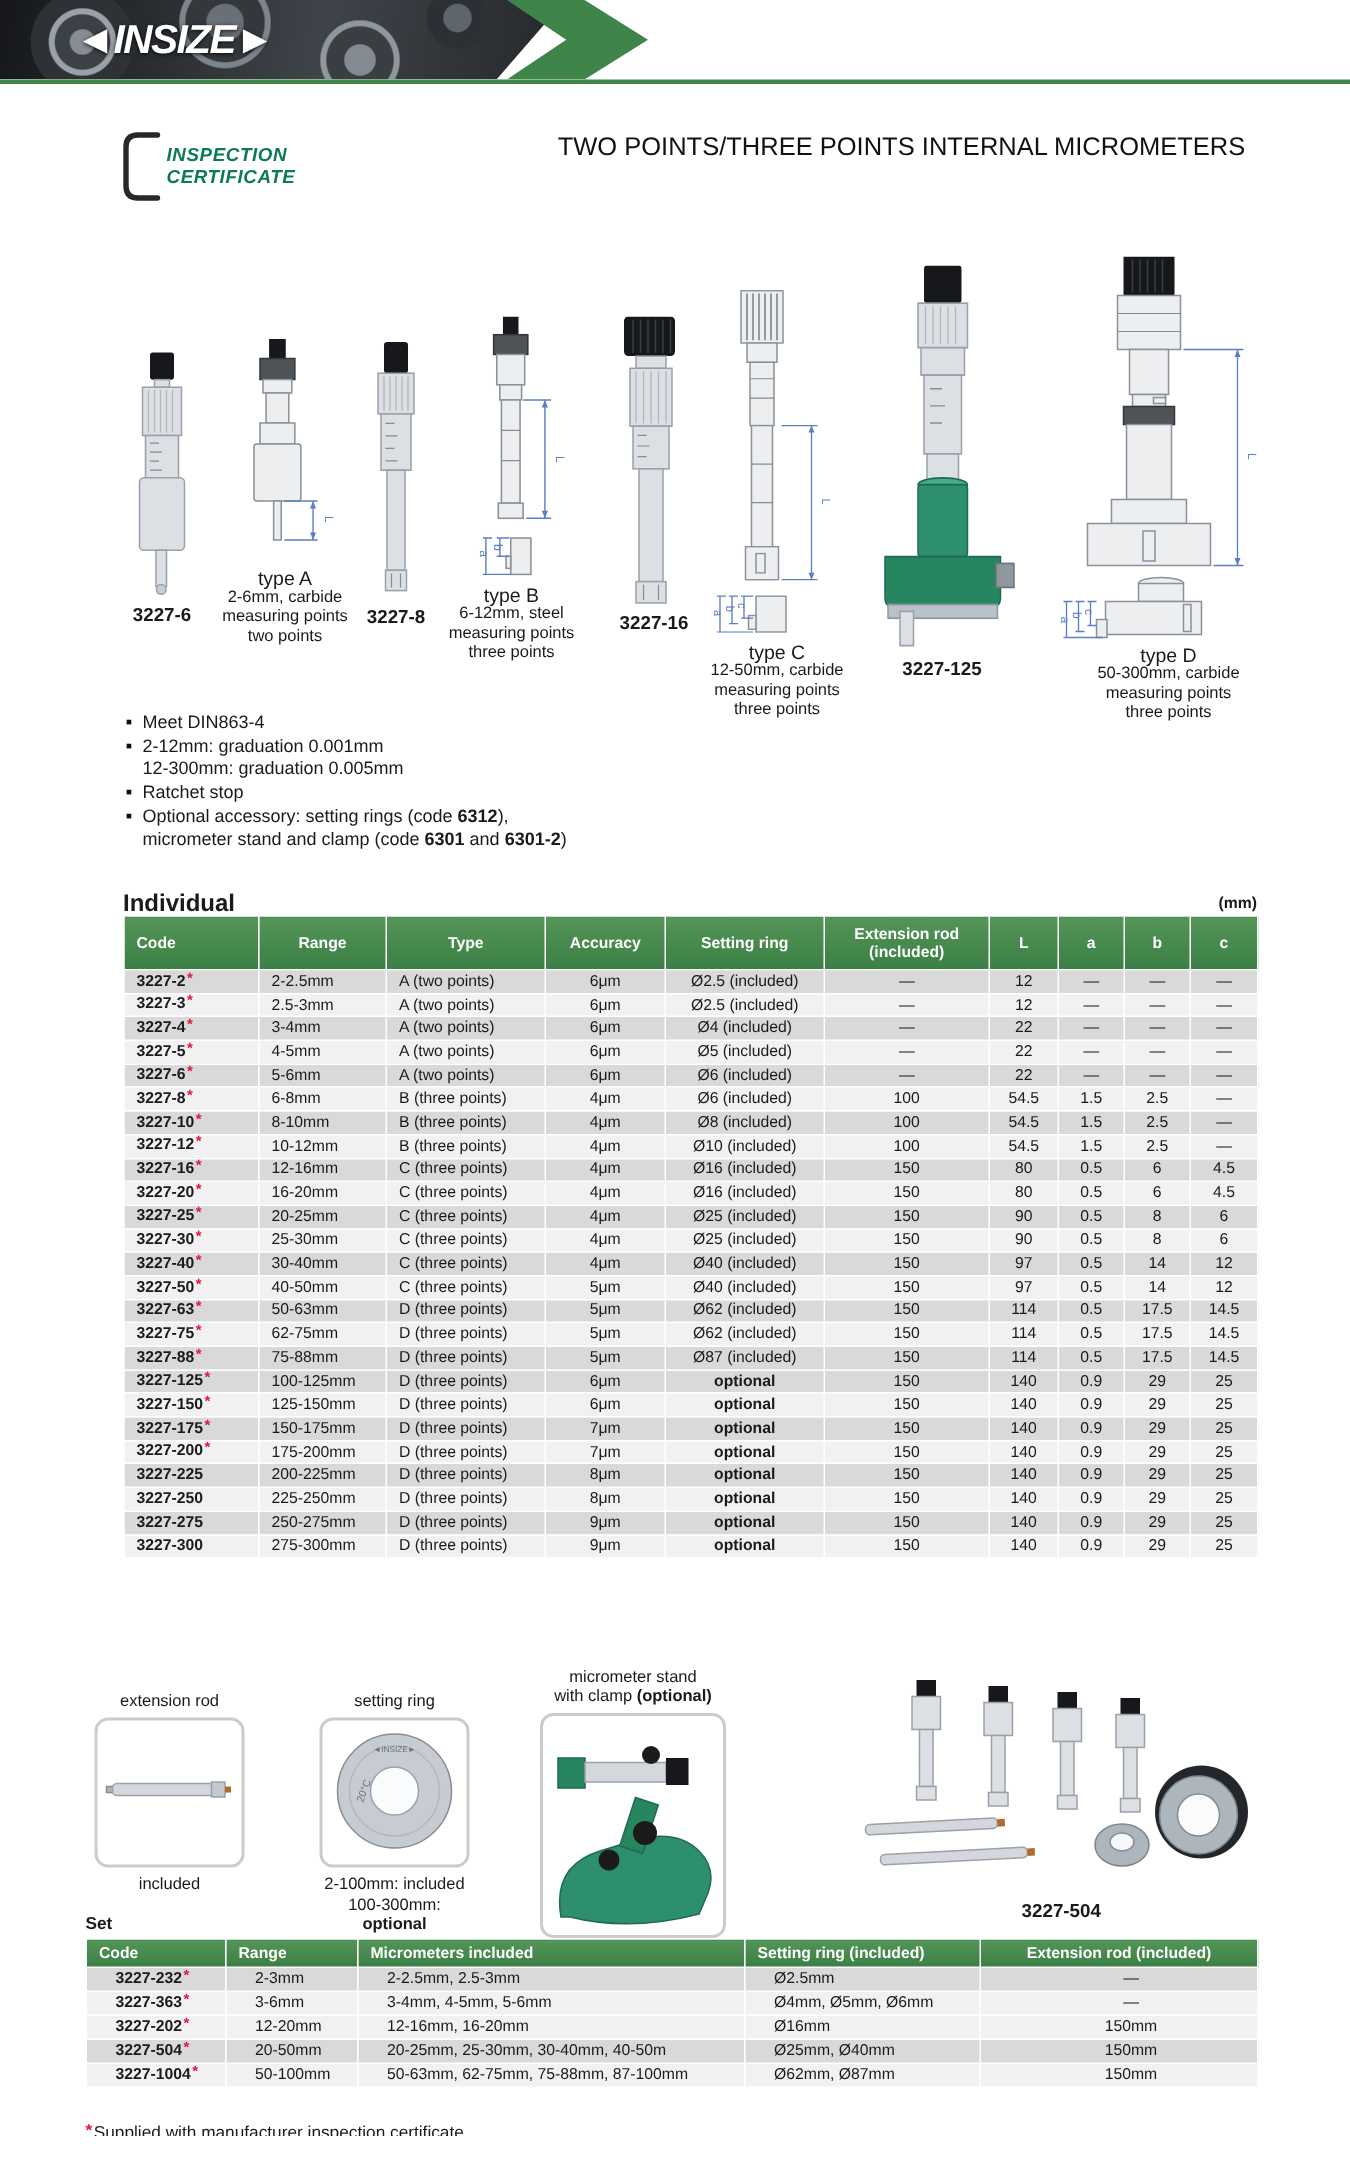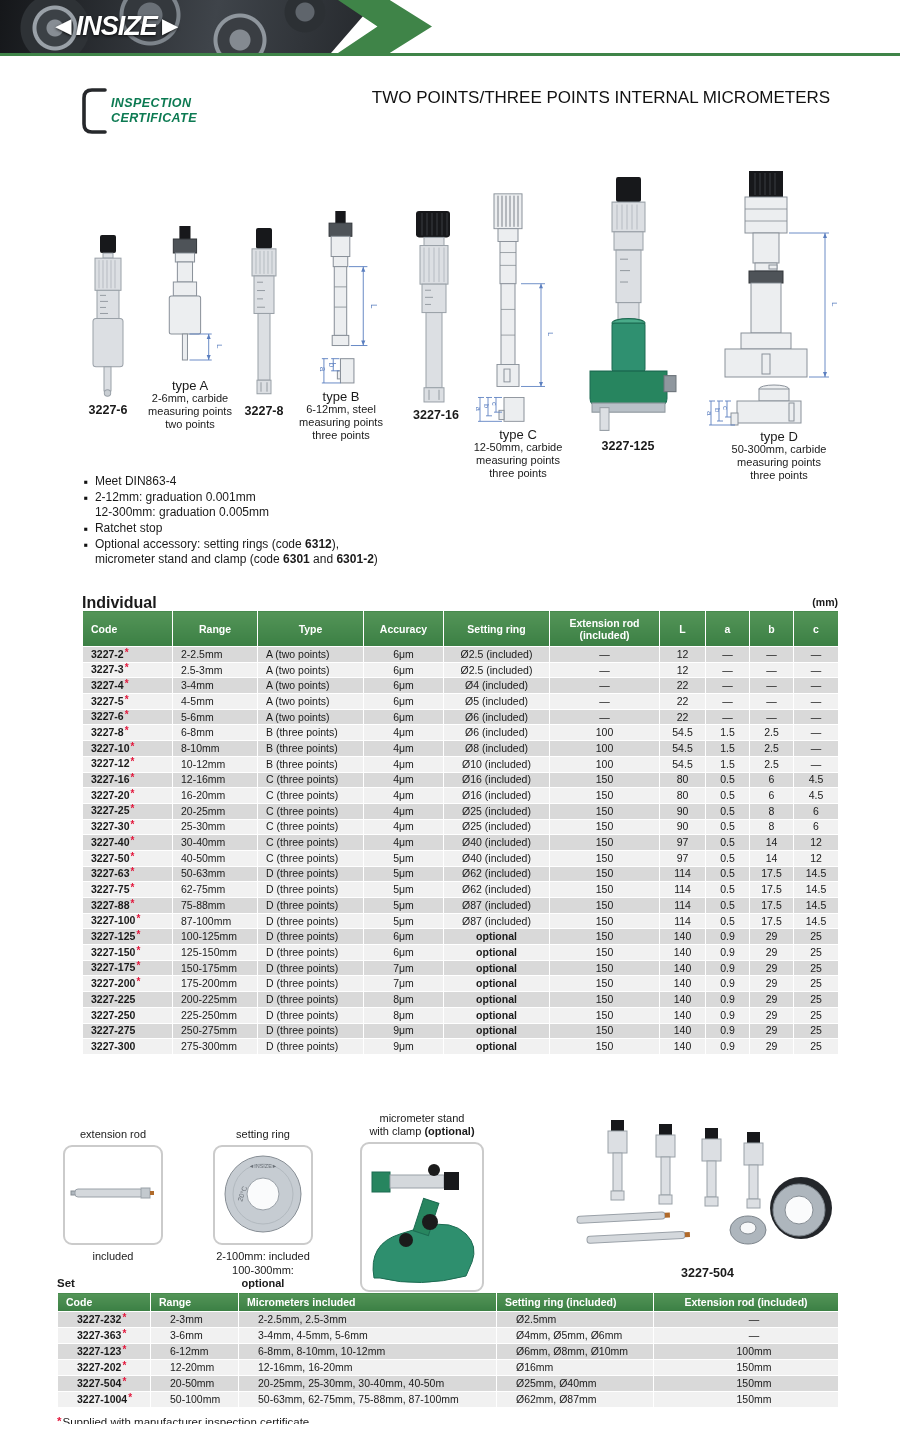--- a/index.html
+++ b/index.html
@@ -552,32 +552,20 @@
           <td class="ac">Ø62 (included)</td>
           <td class="ac">150</td>
           <td class="ac">114</td>
           <td class="ac">0.5</td>
           <td class="ac">17.5</td>
           <td class="ac">14.5</td>
         </tr>
         <tr class="odd">
           <td class="al"><span class="codetext">3227-88</span><span class="star">*</span></td>
           <td class="al">75-88mm</td>
-          <td class="al">D (three points)</td>
-          <td class="ac">5μm</td>
-          <td class="ac">Ø87 (included)</td>
-          <td class="ac">150</td>
-          <td class="ac">114</td>
-          <td class="ac">0.5</td>
-          <td class="ac">17.5</td>
-          <td class="ac">14.5</td>
-        </tr>
-        <tr class="even">
-          <td class="al"><span class="codetext">3227-100</span><span class="star">*</span></td>
-          <td class="al">87-100mm</td>
           <td class="al">D (three points)</td>
           <td class="ac">5μm</td>
           <td class="ac">Ø87 (included)</td>
           <td class="ac">150</td>
           <td class="ac">114</td>
           <td class="ac">0.5</td>
           <td class="ac">17.5</td>
           <td class="ac">14.5</td>
         </tr>
         <tr class="odd">
@@ -798,27 +786,20 @@
           <td class="al">Ø2.5mm</td>
           <td class="ac">—</td>
         </tr>
         <tr class="even">
           <td class="al"><span class="codetext">3227-363</span><span class="star">*</span></td>
           <td class="al">3-6mm</td>
           <td class="al">3-4mm, 4-5mm, 5-6mm</td>
           <td class="al">Ø4mm, Ø5mm, Ø6mm</td>
           <td class="ac">—</td>
         </tr>
-        <tr class="odd">
-          <td class="al"><span class="codetext">3227-123</span><span class="star">*</span></td>
-          <td class="al">6-12mm</td>
-          <td class="al">6-8mm, 8-10mm, 10-12mm</td>
-          <td class="al">Ø6mm, Ø8mm, Ø10mm</td>
-          <td class="ac">100mm</td>
-        </tr>
         <tr class="even">
           <td class="al"><span class="codetext">3227-202</span><span class="star">*</span></td>
           <td class="al">12-20mm</td>
           <td class="al">12-16mm, 16-20mm</td>
           <td class="al">Ø16mm</td>
           <td class="ac">150mm</td>
         </tr>
         <tr class="odd">
           <td class="al"><span class="codetext">3227-504</span><span class="star">*</span></td>
           <td class="al">20-50mm</td>

